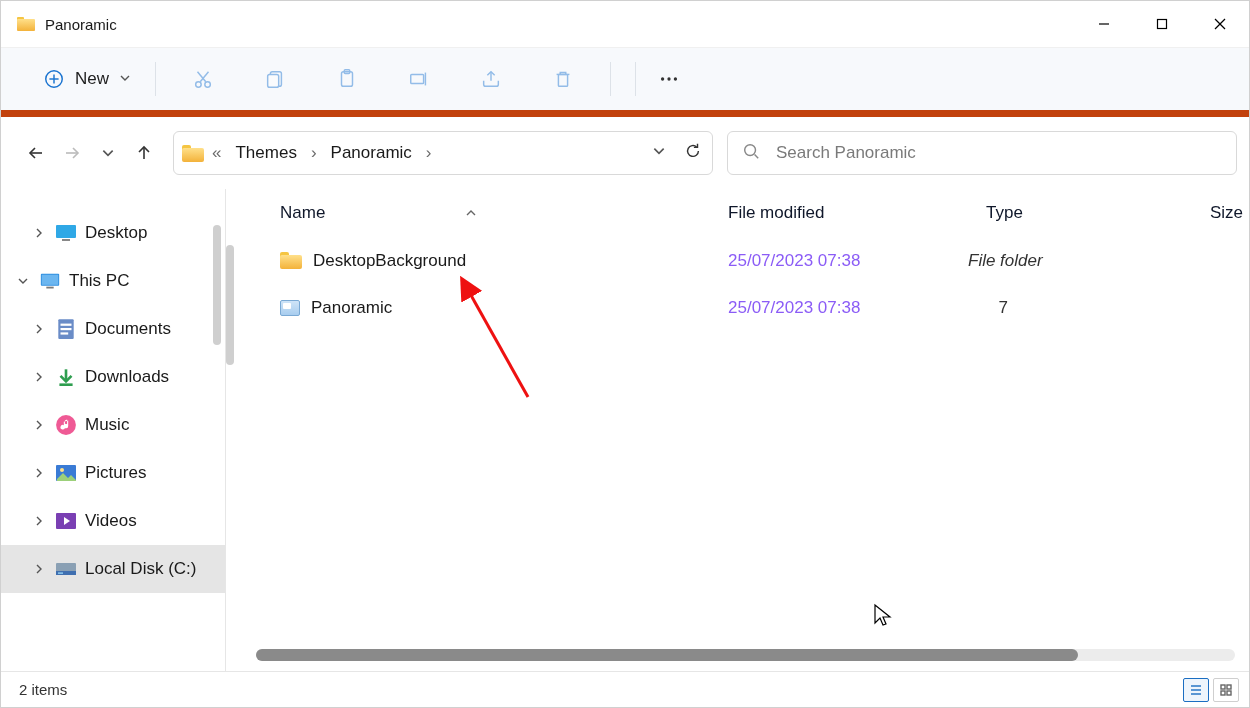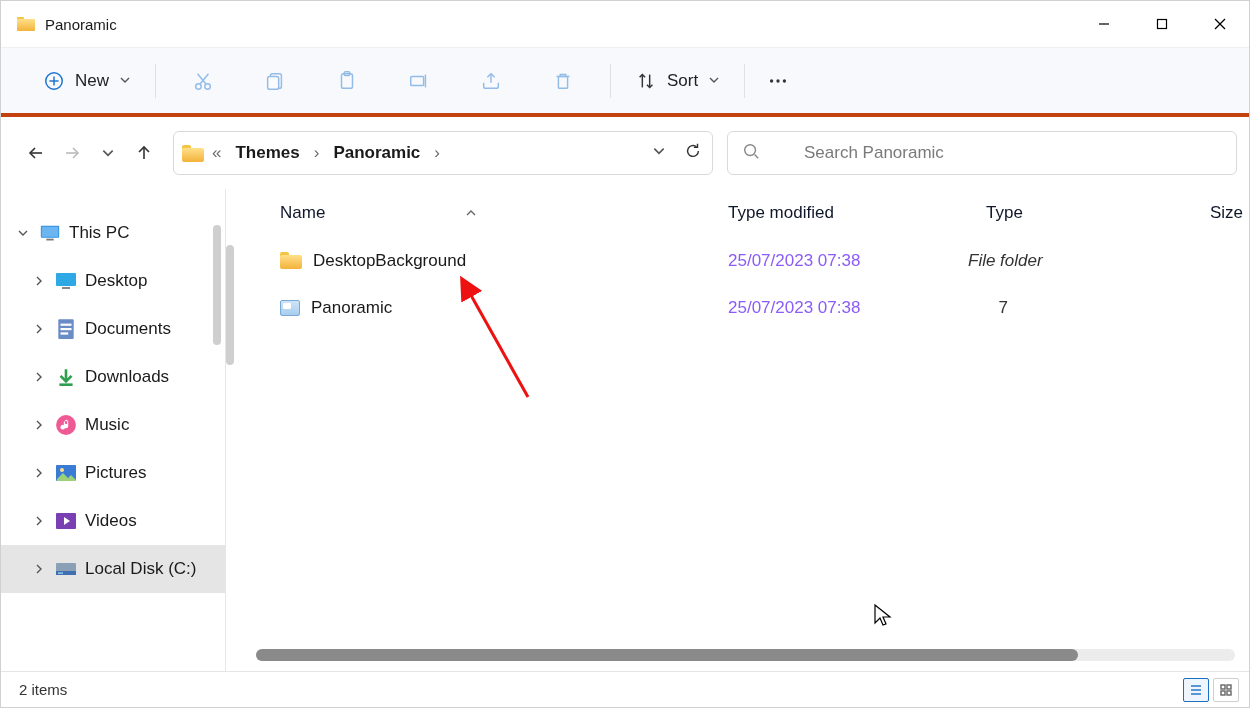--- a/index.html
+++ b/index.html
@@ -33,21 +33,21 @@
   .titlebar .title{font-size:15px;}
   .win-controls{display:flex;height:100%;}
   .win-btn{width:58px;display:flex;align-items:center;justify-content:center;cursor:default;}
   .win-btn svg{width:12px;height:12px;stroke:#000;stroke-width:1.2;fill:none;}
 
   
   .cmdbar{
     display:flex;align-items:center;gap:4px;
     height:70px;padding:0 14px 0 30px;
     background:var(--toolbar-bg);
-    border-top:1px solid #f0f0f0;border-bottom:4px solid #c2410c;
+    border-top:1px solid #f0f0f0;border-bottom:7px solid #c2410c;
   }
   .cmd-group{display:flex;align-items:center;gap:2px;}
   .cmd-divider{width:1px;height:34px;background:#dde2e8;margin:0 8px;}
   .cmd-btn{
     display:flex;align-items:center;gap:10px;
     padding:8px 10px;border-radius:6px;color:#222;
     min-width:40px;justify-content:center;
   }
   .cmd-btn.lbl{padding:8px 12px;}
   .cmd-btn .chev{display:inline-block;}
@@ -61,28 +61,28 @@
     height:72px;padding:14px 12px 14px 20px;background:#fff;
   }
   .nav-arrows{display:flex;align-items:center;gap:6px;}
   .nav-btn{width:30px;height:30px;display:flex;align-items:center;justify-content:center;border-radius:4px;color:#3b3b3b;}
   .nav-btn.dis{color:#b0b0b0;}
   .addr{
     flex:1;display:flex;align-items:center;gap:6px;
     height:44px;border:1px solid #d9d9d9;border-radius:6px;
     padding:0 10px 0 8px;font-size:17px;min-width:300px;
   }
-  .addr .crumb{padding:4px 6px;border-radius:4px;font-weight:bold;}
+  .addr .crumb{padding:4px 6px;border-radius:4px;}
   .addr .sep{color:#6b6b6b;padding:0 2px;}
   .addr .tail{margin-left:auto;display:flex;align-items:center;gap:18px;color:#555;}
   .search{
     width:510px;height:44px;border:1px solid #d9d9d9;border-radius:6px;
     display:flex;align-items:center;gap:14px;padding:0 14px;color:#777;
   }
-  .search input{border:none;outline:none;font-size:17px;flex:1;color:#ef4444;background:transparent;margin-left:28px;}
+  .search input{border:none;outline:none;font-size:17px;flex:1;color:#ef4444;background:transparent;}
   .search input::placeholder{color:#7a7a7a;}
 
   
   .body{display:flex;height:calc(100% - 46px - 70px - 72px - 36px);}
   .sidebar{
     width:224px;min-width:224px;padding:10px 0 0 0;
     overflow:hidden;position:relative;
   }
   .sidebar::after{content:"";position:absolute;right:4px;top:36px;width:8px;height:120px;background:#cfcfcf;border-radius:4px;}
   .tree-item{
@@ -245,36 +245,20 @@
             <path d="M5 7h14"></path>
             <path d="M9 7V5h6v2"></path>
             <rect x="7" y="7" width="10" height="13" rx="1"></rect>
           </svg>
       </span>
     </div>
   </div>
   <div class="cmd-divider"></div>
 
   <div class="cmd-group">
-    <div class="cmd-btn lbl">
-      <span class="cmd-icon">
-        <svg viewBox="0 0 24 24" fill="none" stroke="#333" stroke-width="1.6">
-            <path d="M8 5v14"></path>
-            <path d="M5 8l3-3 3 3"></path>
-            <path d="M16 19V5"></path>
-            <path d="M13 16l3 3 3-3"></path>
-          </svg>
-      </span>
-      <span>Sort</span>
-      <span class="chev">
-        <svg width="12" height="12" viewBox="0 0 12 12" fill="none" stroke="#555" stroke-width="1.4">
-            <polyline points="2,4 6,8 10,4"></polyline>
-          </svg>
-      </span>
-    </div>
   </div>
   <div class="cmd-divider"></div>
 
   <div class="cmd-btn">
     <span class="cmd-icon">
       <svg viewBox="0 0 24 24" fill="#333">
           <circle cx="5" cy="12" r="1.8"></circle>
           <circle cx="12" cy="12" r="1.8"></circle>
           <circle cx="19" cy="12" r="1.8"></circle>
         </svg>
@@ -341,49 +325,49 @@
     <input type="text" placeholder="Search Panoramic" style="">
   </div>
 </div>
 
 <div class="body">
 
   <div class="sidebar">
 
     <div style="height:10px"></div>
 
+    <div class="tree-item lvl2">
+      <span class="tree-chevron">
+          <svg width="12" height="12" viewBox="0 0 12 12" fill="none" stroke="#555" stroke-width="1.4">
+            <polyline points="4,2 8,6 4,10"></polyline>
+          </svg>
+        </span>
+      <span class="tree-icon">
+          <svg viewBox="0 0 22 18">
+            <rect x="1" y="1" width="20" height="13" rx="1" fill="#2fa8e6"></rect>
+            <rect x="7" y="15" width="8" height="2" fill="#888"></rect>
+          </svg>
+        </span>
+      <span class="tree-label">Desktop</span>
+    </div>
+
     <div class="tree-item">
       <span class="tree-chevron">
         <svg width="12" height="12" viewBox="0 0 12 12" fill="none" stroke="#555" stroke-width="1.4">
             <polyline points="2,4 6,8 10,4"></polyline>
           </svg>
       </span>
       <span class="tree-icon">
         <svg viewBox="0 0 24 20">
             <rect x="2" y="2" width="20" height="13" rx="1" fill="#2f8fe0"></rect>
             <rect x="3" y="3" width="18" height="11" fill="#6bb6f0"></rect>
             <rect x="8" y="16" width="8" height="2" fill="#7a7a7a"></rect>
           </svg>
       </span>
       <span class="tree-label">This PC</span>
-    </div>
-
-    <div class="tree-item lvl2">
-      <span class="tree-chevron">
-          <svg width="12" height="12" viewBox="0 0 12 12" fill="none" stroke="#555" stroke-width="1.4">
-            <polyline points="4,2 8,6 4,10"></polyline>
-          </svg>
-        </span>
-      <span class="tree-icon">
-          <svg viewBox="0 0 22 18">
-            <rect x="1" y="1" width="20" height="13" rx="1" fill="#2fa8e6"></rect>
-            <rect x="7" y="15" width="8" height="2" fill="#888"></rect>
-          </svg>
-        </span>
-      <span class="tree-label">Desktop</span>
     </div>
     <div class="tree-item lvl2">
       <span class="tree-chevron">
           <svg width="12" height="12" viewBox="0 0 12 12" fill="none" stroke="#555" stroke-width="1.4">
             <polyline points="4,2 8,6 4,10"></polyline>
           </svg>
         </span>
       <span class="tree-icon">
           <svg viewBox="0 0 20 22">
             <rect x="3" y="2" width="14" height="18" rx="1" fill="#6a8cc7"></rect>
@@ -473,21 +457,21 @@
     <div class="cols">
       <div class="col-name">
         <span>Name</span>
         <span class="sort-ind">
           <svg width="12" height="10" viewBox="0 0 12 10" fill="none" stroke="#666" stroke-width="1.4">
               <polyline points="2,7 6,3 10,7"></polyline>
             </svg>
         </span>
       </div>
       <span class="col-sep"></span>
-      <div class="col-date"><span>Type modified</span></div>
+      <div class="col-date"><span>File modified</span></div>
       <span class="col-sep"></span>
       <div class="col-type"><span>Type</span></div>
       <span class="col-sep"></span>
       <div class="col-size"><span>Size</span></div>
     </div>
 
     <div class="rows">
       <div class="row">
         <div class="c-name">
           <span class="folder-lg"></span>

